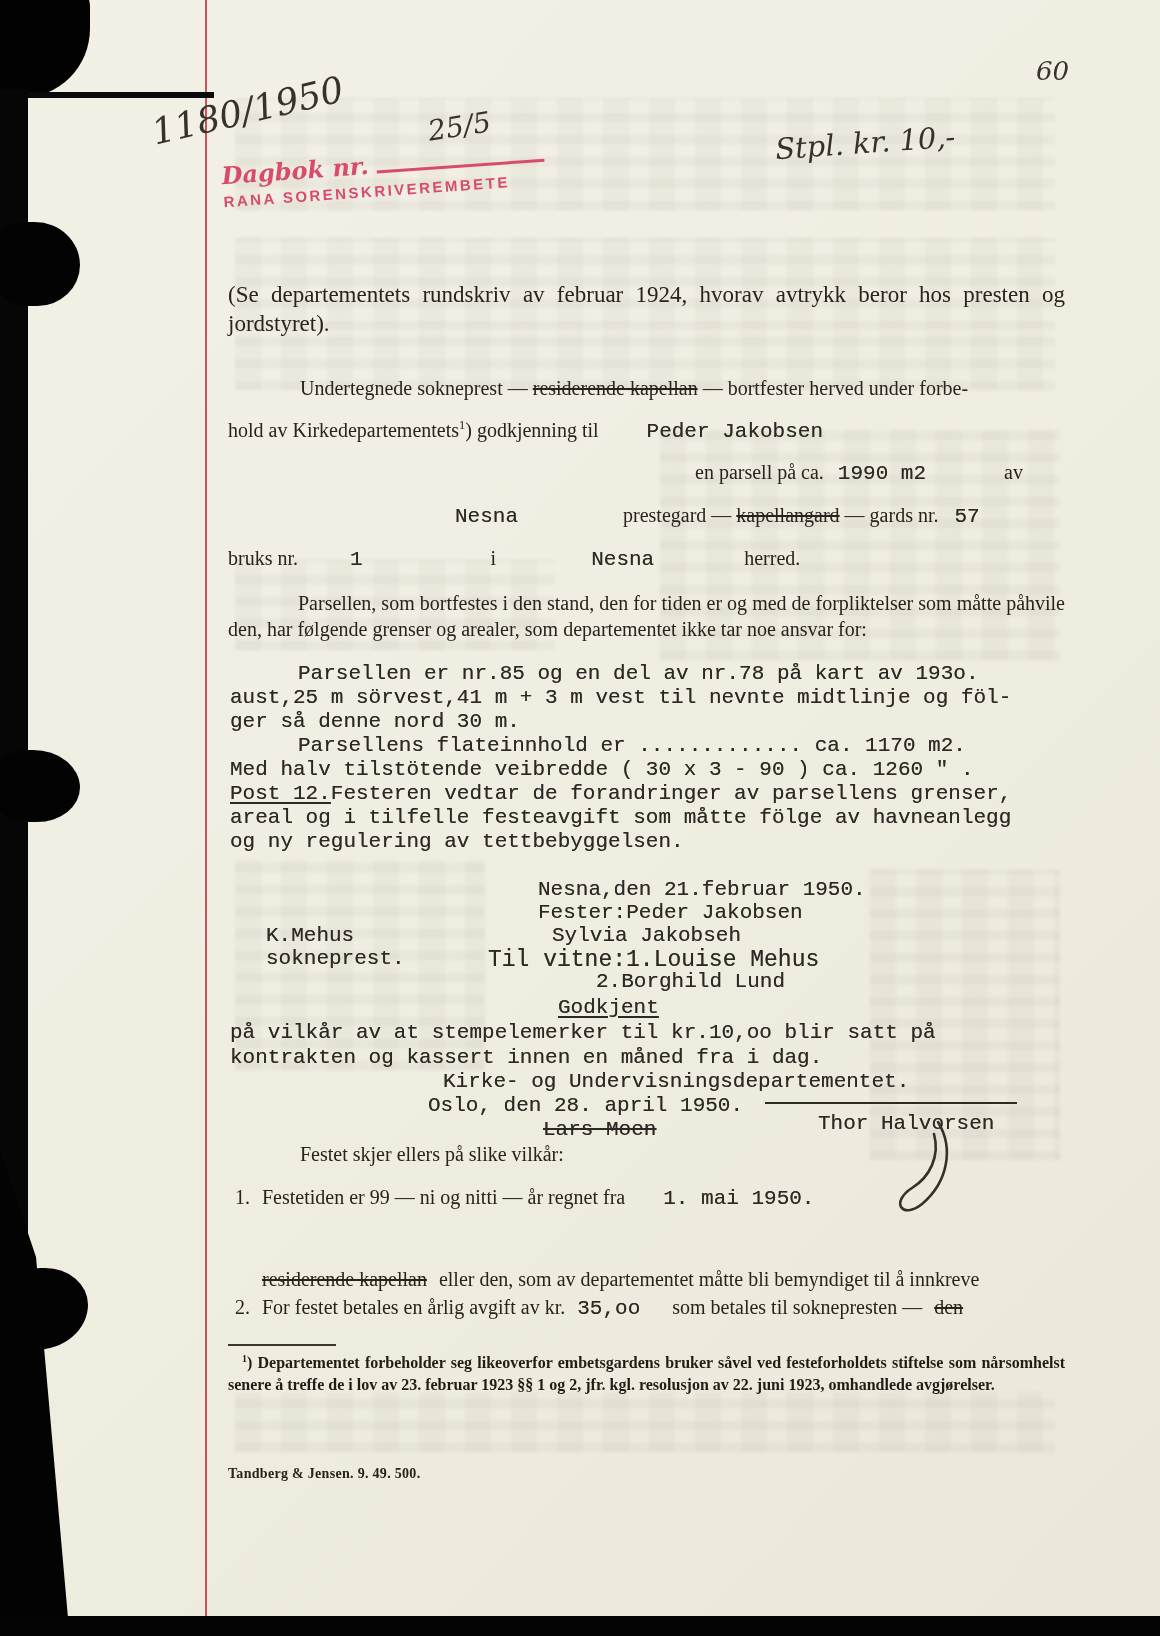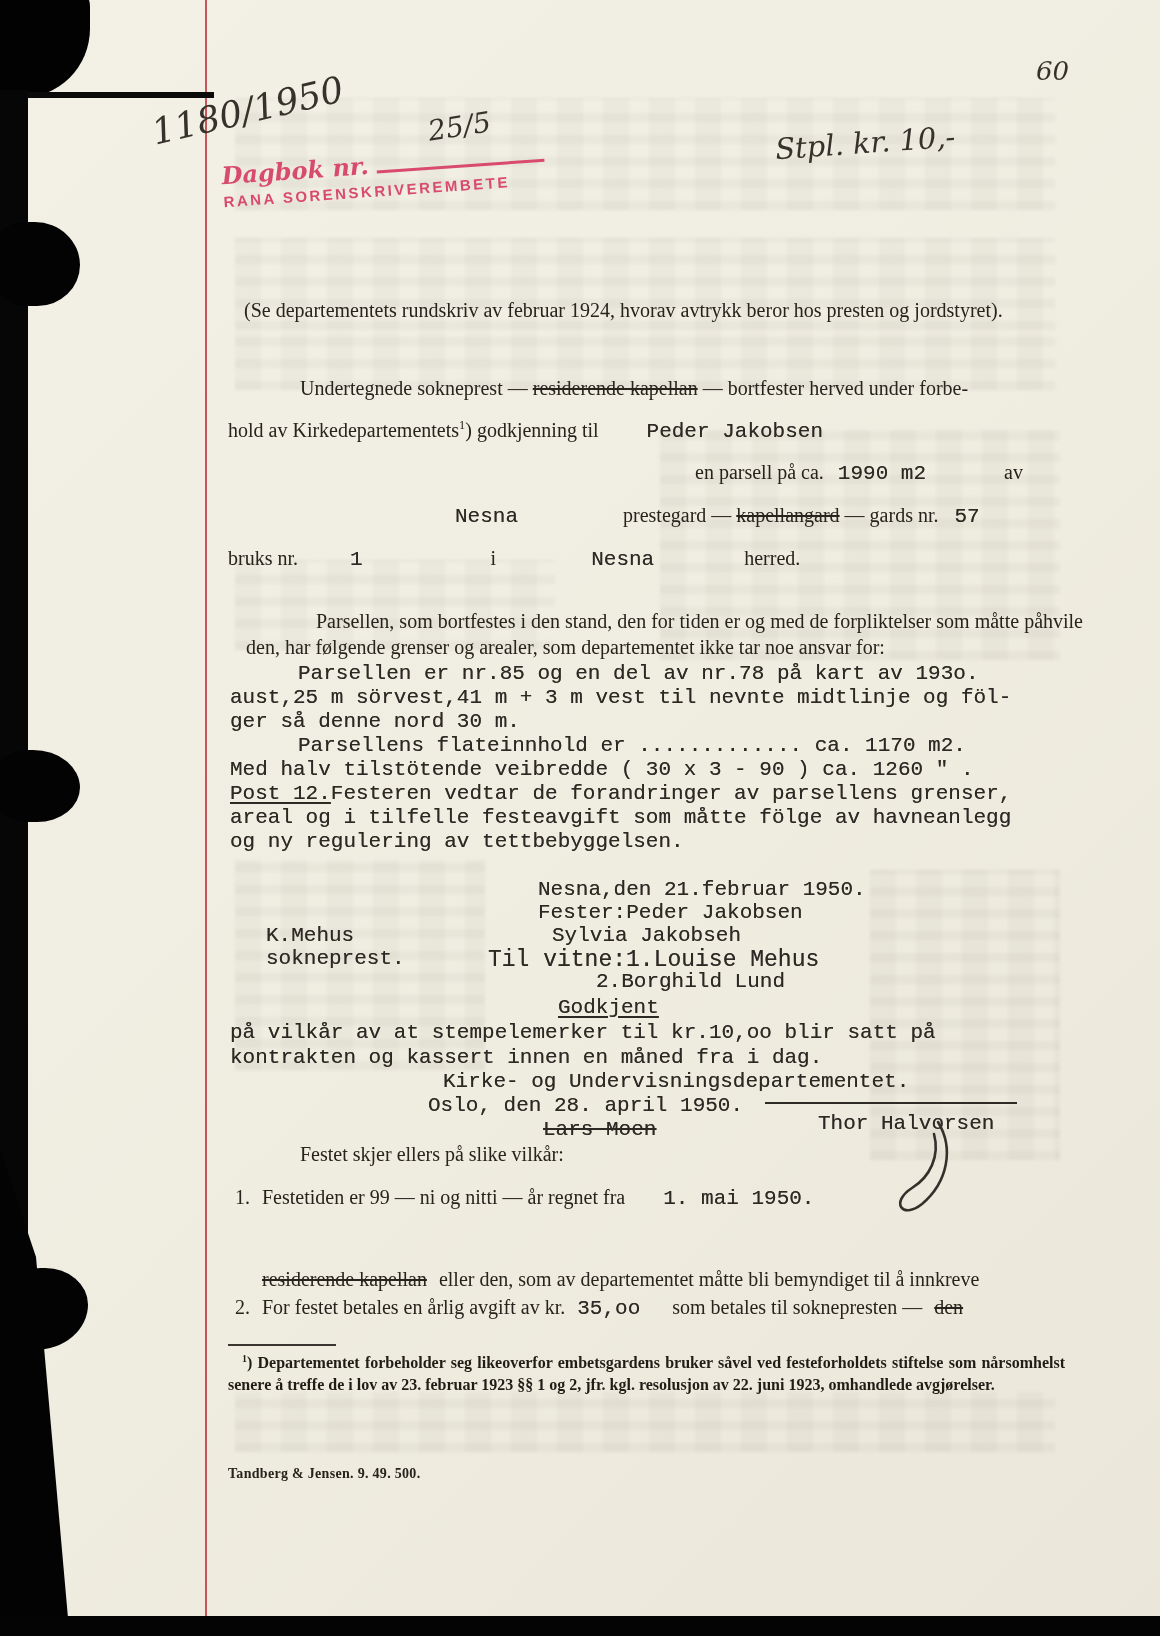--- a/index.html
+++ b/index.html
@@ -66,42 +66,42 @@
     <div class="abs hand nowrap" style="left:150px;top:90px;font-size:36px;transform:rotate(-13deg);">1180/1950</div>
     <div class="abs hand" style="left:428px;top:110px;font-size:28px;transform:rotate(-9deg);">25/5</div>
     <div class="abs hand nowrap" style="left:775px;top:126px;font-size:29px;transform:rotate(-4deg);">Stpl. kr. 10,-</div>
 
     <div class="stamp">
       <div class="stamp-l1 nowrap"><span>Dagbok nr.</span><span class="stamp-rule"></span></div>
       <div class="stamp-l2 nowrap">RANA SORENSKRIVEREMBETE</div>
     </div>
 
 
-    <p class="abs serif just" style="left:228px;top:280px;width:837px;font-size:20px;line-height:29px;margin:16px;">(Se departementets rundskriv av februar 1924, hvorav avtrykk beror hos presten og jordstyret).</p>
+    <p class="abs serif just" style="left:228px;top:280px;width:837px;font-size:23px;line-height:29px;margin:0;">(Se departementets rundskriv av februar 1924, hvorav avtrykk beror hos presten og jordstyret).</p>
 
     <div class="abs serif nowrap" style="left:228px;top:377px;font-size:20px;text-indent:72px;">
       <span>Undertegnede sokneprest — </span><span class="struck">residerende kapellan</span><span> — bortfester herved under forbe-</span>
     </div>
     <div class="abs serif nowrap" style="left:228px;top:419px;font-size:20px;">
       <span>hold av Kirkedepartementets</span><sup>1</sup><span>) godkjenning til</span><span class="tw" style="margin-left:48px;font-size:21px;">Peder Jakobsen</span>
     </div>
 
     <div class="abs nowrap" style="left:228px;top:461px;font-size:20px;">
       <span class="serif" style="margin-left:467px;">en parsell på ca.</span><span class="tw" style="margin-left:14px;font-size:21px;">1990 m2</span><span class="serif" style="margin-left:78px;">av</span>
     </div>
 
     <div class="abs nowrap" style="left:228px;top:504px;font-size:20px;">
       <span class="tw" style="margin-left:227px;font-size:21px;">Nesna</span><span class="serif" style="margin-left:105px;">prestegard — </span><span class="serif struck">kapellangard</span><span class="serif"> — gards nr.</span><span class="tw" style="margin-left:16px;font-size:21px;">57</span>
     </div>
 
     <div class="abs nowrap" style="left:228px;top:547px;font-size:20px;">
       <span class="serif">bruks nr.</span><span class="tw" style="margin-left:52px;font-size:21px;">1</span><span class="serif" style="margin-left:128px;">i</span><span class="tw" style="margin-left:95px;font-size:21px;">Nesna</span><span class="serif" style="margin-left:90px;">herred.</span>
     </div>
 
-    <p class="abs serif just" style="left:228px;top:590px;width:837px;font-size:20px;line-height:26px;margin:18px;text-indent:70px;">Parsellen, som bortfestes i den stand, den for tiden er og med de forpliktelser som måtte påhvile den, har følgende grenser og arealer, som departementet ikke tar noe ansvar for:</p>
+    <p class="abs serif just" style="left:228px;top:590px;width:837px;font-size:20px;line-height:26px;margin:0;text-indent:70px;">Parsellen, som bortfestes i den stand, den for tiden er og med de forpliktelser som måtte påhvile den, har følgende grenser og arealer, som departementet ikke tar noe ansvar for:</p>
 
     <div class="abs tw" style="left:230px;top:662px;font-size:21px;line-height:24px;">
       <div class="nowrap" style="padding-left:68px;">Parsellen er nr.85 og en del av nr.78 på kart av 193o.</div>
       <div class="nowrap">aust,25 m sörvest,41 m + 3 m vest til nevnte midtlinje og föl-</div>
       <div class="nowrap">ger så denne nord 30 m.</div>
       <div class="nowrap" style="padding-left:68px;">Parsellens flateinnhold er  .............     ca. 1170 m2.</div>
       <div class="nowrap">Med halv tilstötende veibredde ( 30 x 3 - 90 )  ca. 1260 " .</div>
       <div class="nowrap"><span class="u">Post 12.</span><span>Festeren vedtar de forandringer av parsellens grenser,</span></div>
       <div class="nowrap">areal og i tilfelle festeavgift som måtte fölge av havneanlegg</div>
       <div class="nowrap">og ny regulering av tettbebyggelsen.</div>

